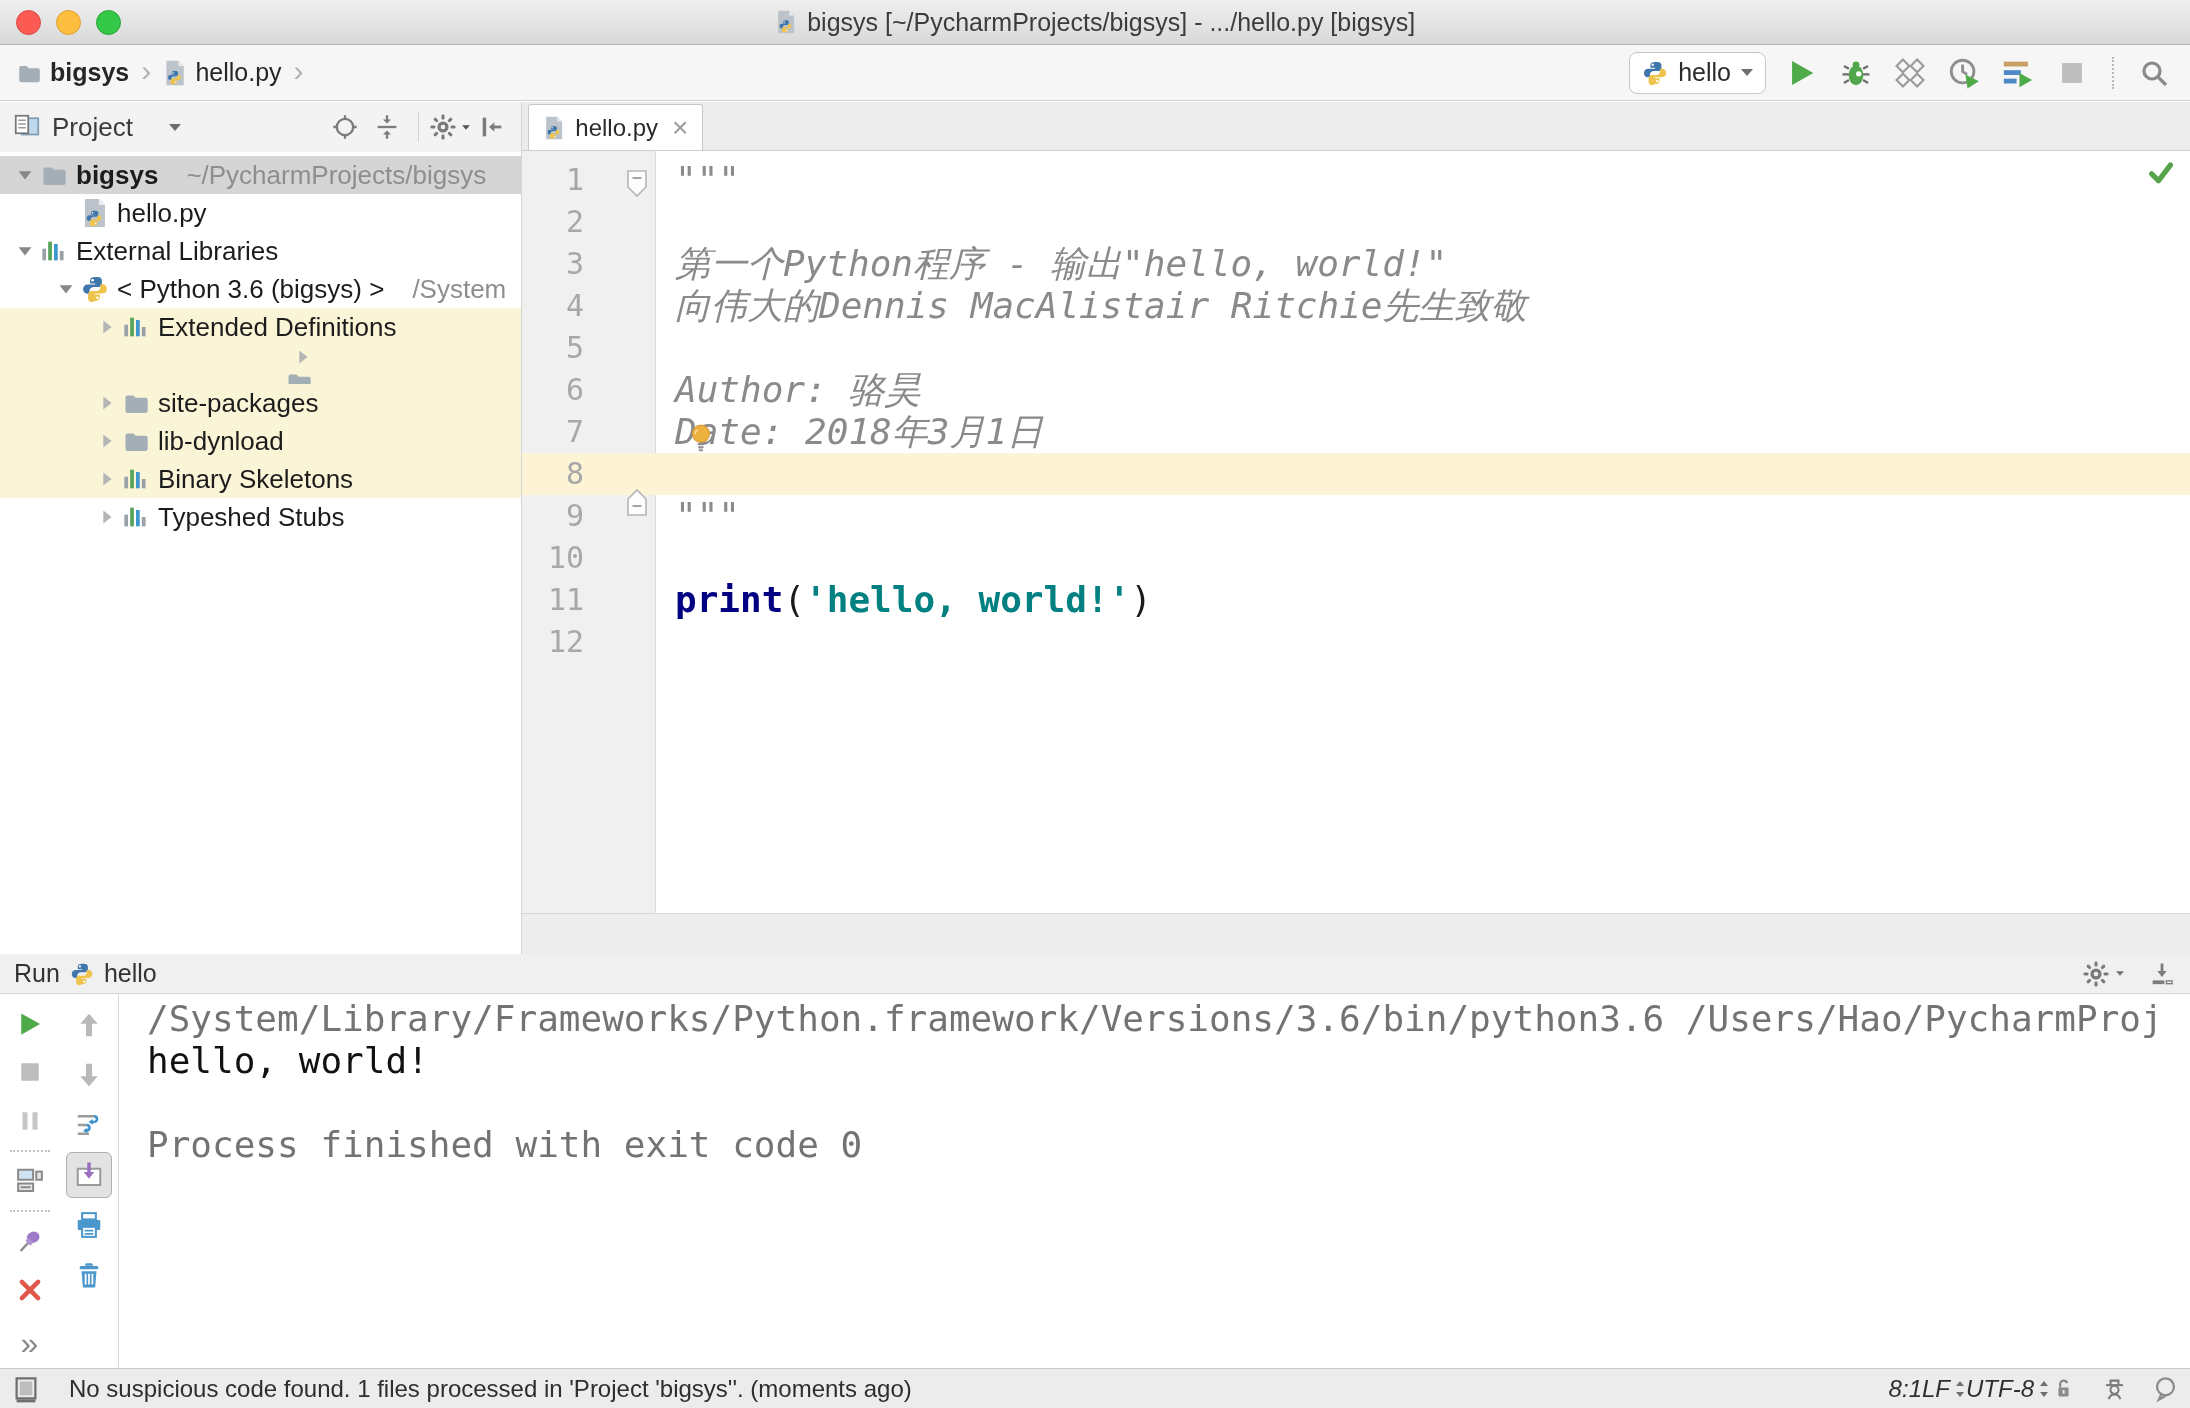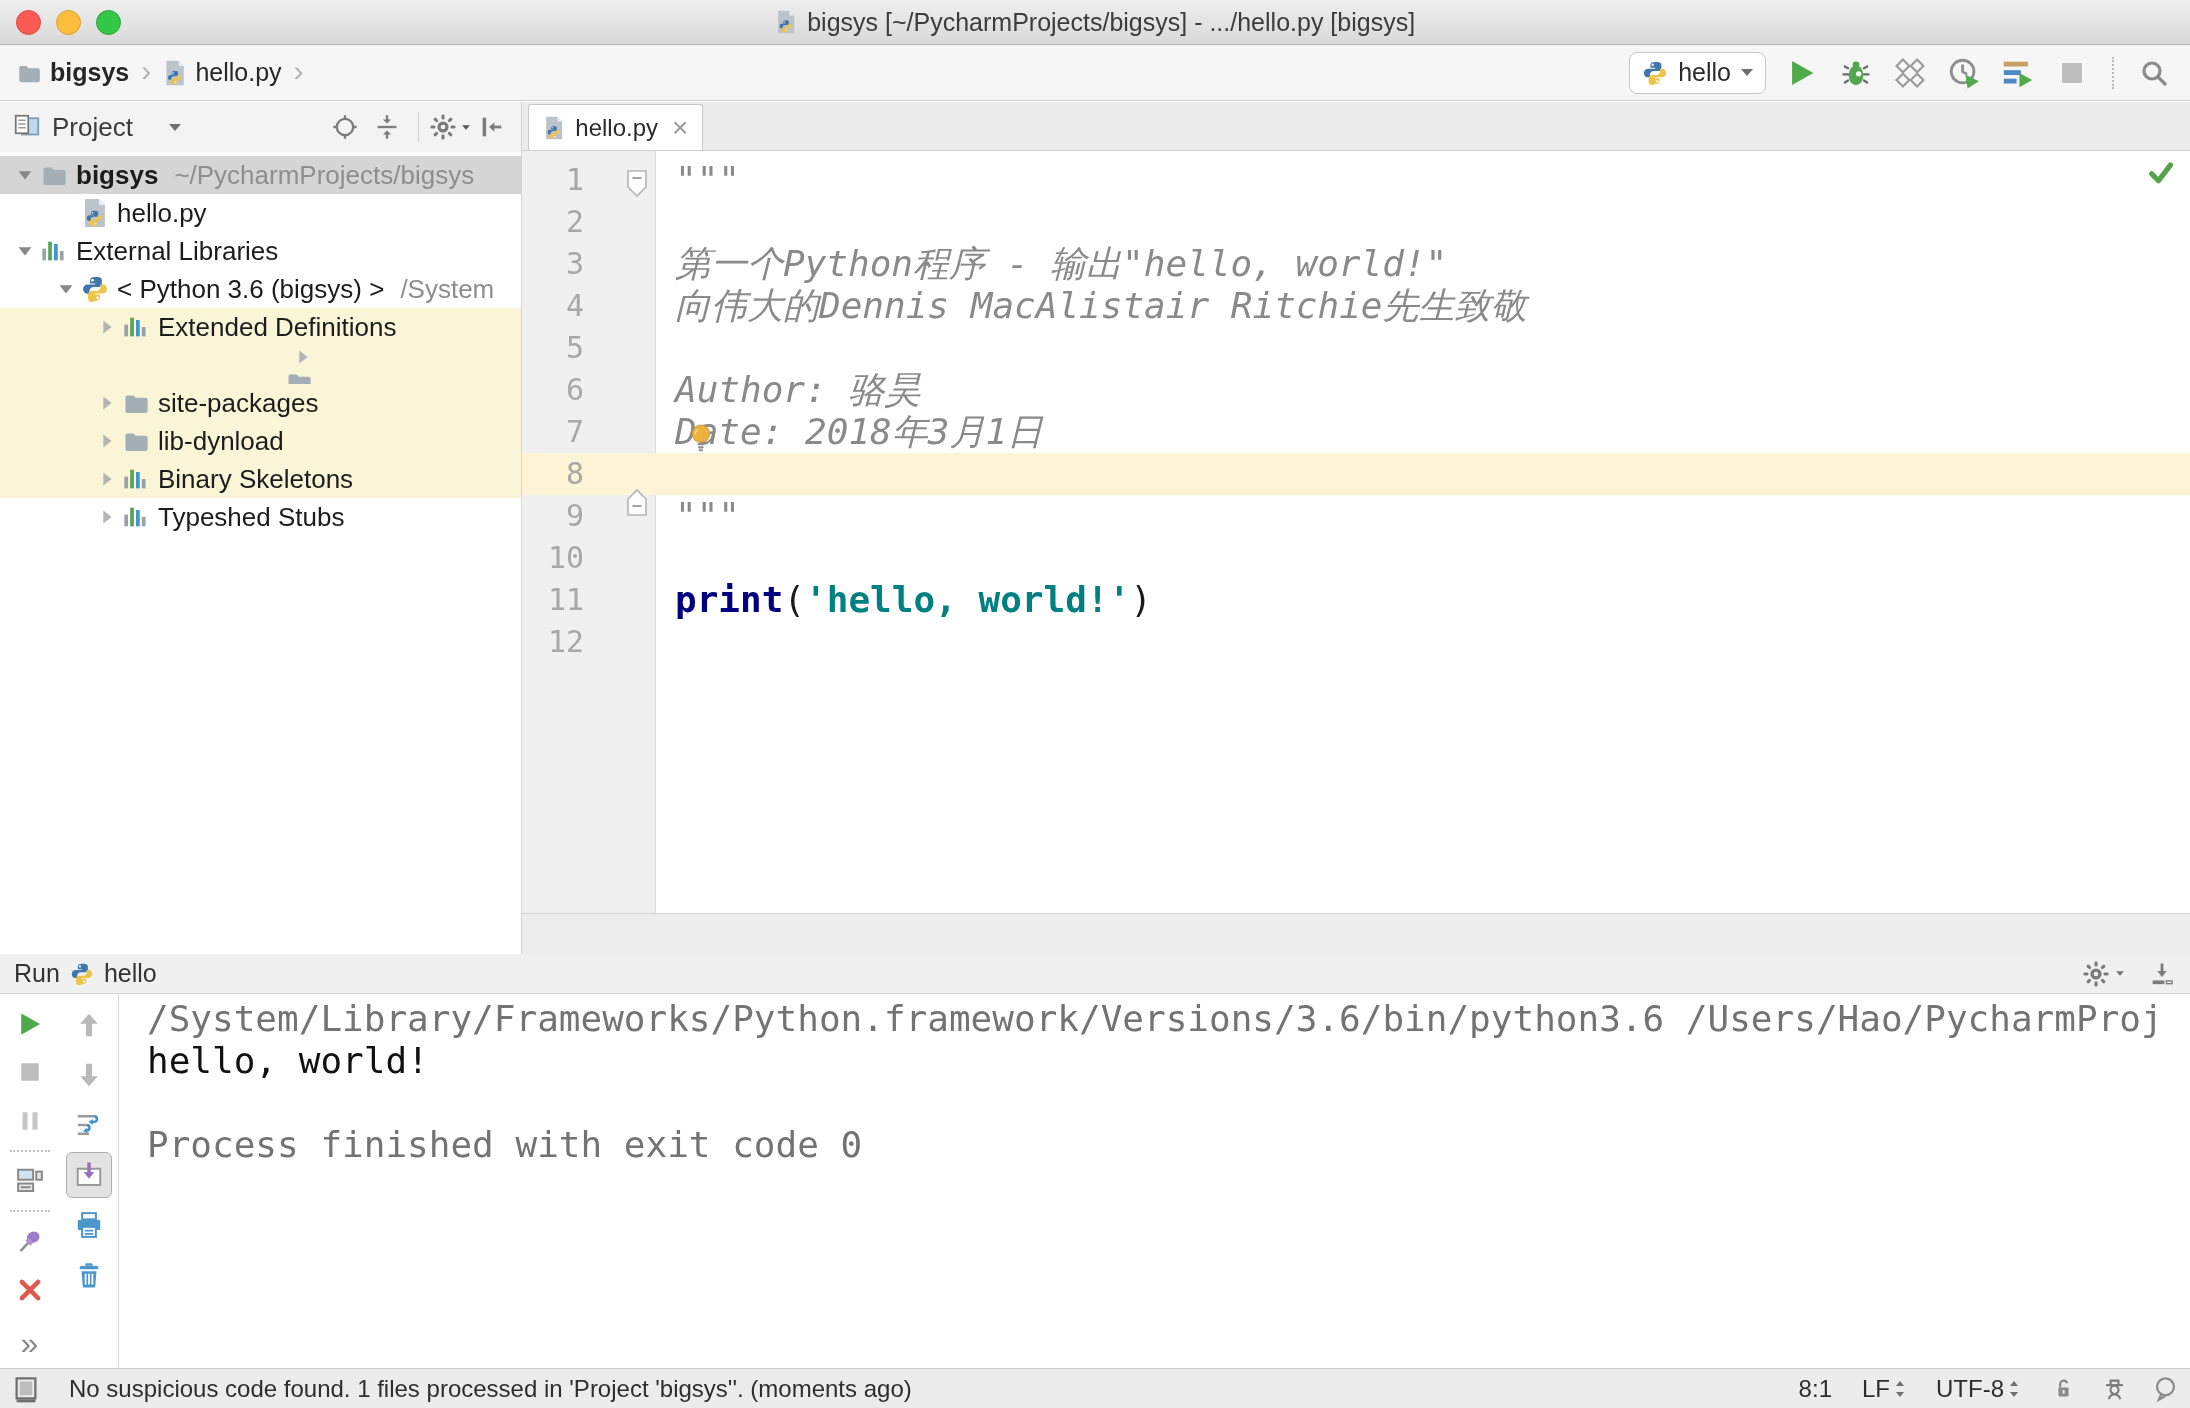--- a/index.html
+++ b/index.html
@@ -39,21 +39,21 @@
   .panel-header .ph-buttons{margin-left:auto;display:flex;align-items:center;gap:8px;}
   .panel-header .vsep{width:1px;height:30px;background:#d2d2d2;margin:0 6px;}
   .tree{flex:1;padding-top:4px;overflow:hidden;}
   .tree-row{height:38px;display:flex;align-items:center;font-size:26px;color:#1c1c1c;
     white-space:nowrap;overflow:hidden;}
   .tree-row.selected{background:#d5d5d5;}
   .tree-row.hl{background:#fbf5d8;}
   .tree-row .arrow{width:30px;min-width:30px;display:inline-flex;justify-content:center;}
   .tree-row .ticon{width:36px;min-width:36px;display:inline-flex;justify-content:flex-start;}
   .tree-row .tlabel.bold{font-weight:bold;}
-  .tree-row .suffix{color:#8e8e8e;margin-left:16px;text-align:center;}
+  .tree-row .suffix{color:#8e8e8e;margin-left:28px;text-align:center;}
   
   .editor-col{flex:1;display:flex;flex-direction:column;min-width:0;}
   .tabbar{height:48px;background:#ececec;border-bottom:1px solid #cecece;display:flex;align-items:flex-end;}
   .tab{height:45px;background:#fff;border:1px solid #c8c8c8;border-bottom:none;
     display:flex;align-items:center;gap:10px;padding:0 14px;font-size:24px;color:#2b2b2b;
     margin-left:6px;border-radius:3px 3px 0 0;}
   .tab-close{color:#9a9a9a;font-size:28px;line-height:1;margin-left:4px;}
   .editor-body{flex:1;position:relative;background:#fff;overflow:hidden;}
   .gutter-bg{position:absolute;left:0;top:0;bottom:0;width:133px;background:#f0f0f0;
     border-right:1px solid #dcdcdc;z-index:1;}
@@ -86,21 +86,21 @@
   .more-chevrons{font-size:32px;color:#8a8a8a;}
   .console{flex:1;padding:4px 0 0 28px;overflow:hidden;}
   .console-line{font:36px/42px "DejaVu Sans Mono",monospace;white-space:pre;}
   .console-line.system{color:#737373;}
   .console-line.stdout{color:#111;}
   
   .statusbar{position:absolute;left:0;top:1368px;width:100%;height:40px;background:#ececec;
     border-top:1px solid #c9c9c9;display:flex;align-items:center;padding:0 11px;box-sizing:border-box;
     font-size:24px;color:#2e2e2e;}
   .status-msg{margin-left:28px;}
-  .status-right{margin-left:auto;display:flex;gap:30px;}
+  .status-right{margin-left:auto;display:flex;font-style:italic;}
   .status-item{display:flex;align-items:center;gap:4px;}
 </style>
 </head>
 <body>
 
 <div id="app">
 
   <div class="titlebar">
     <div class="traffic">
       <span class="light red"></span>

